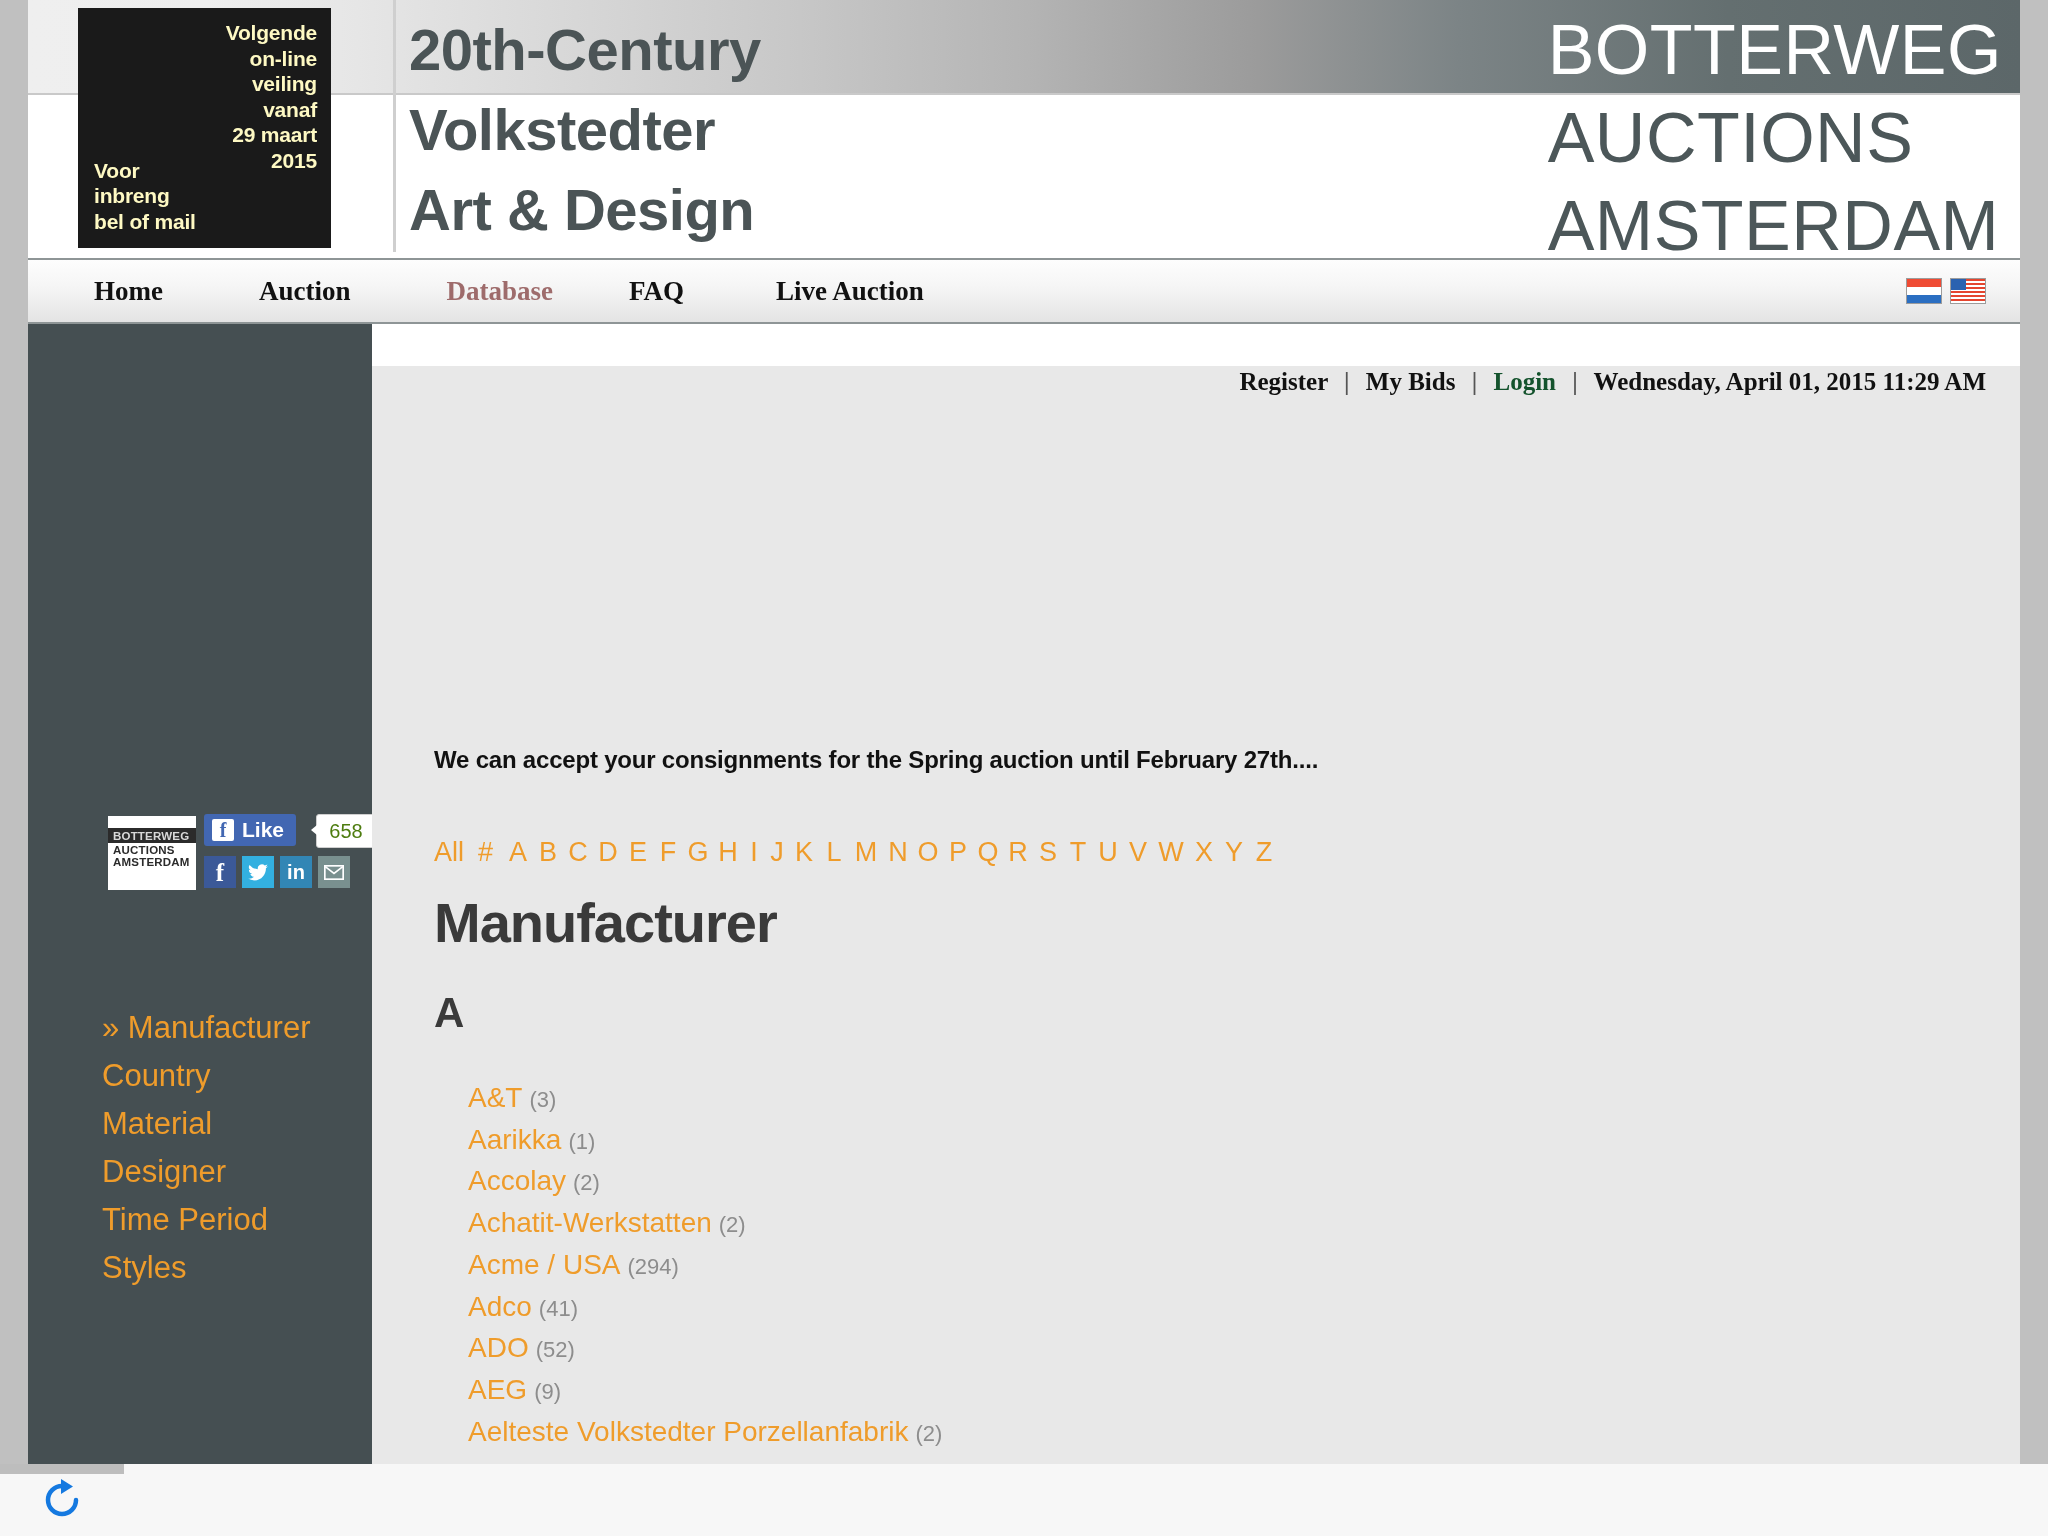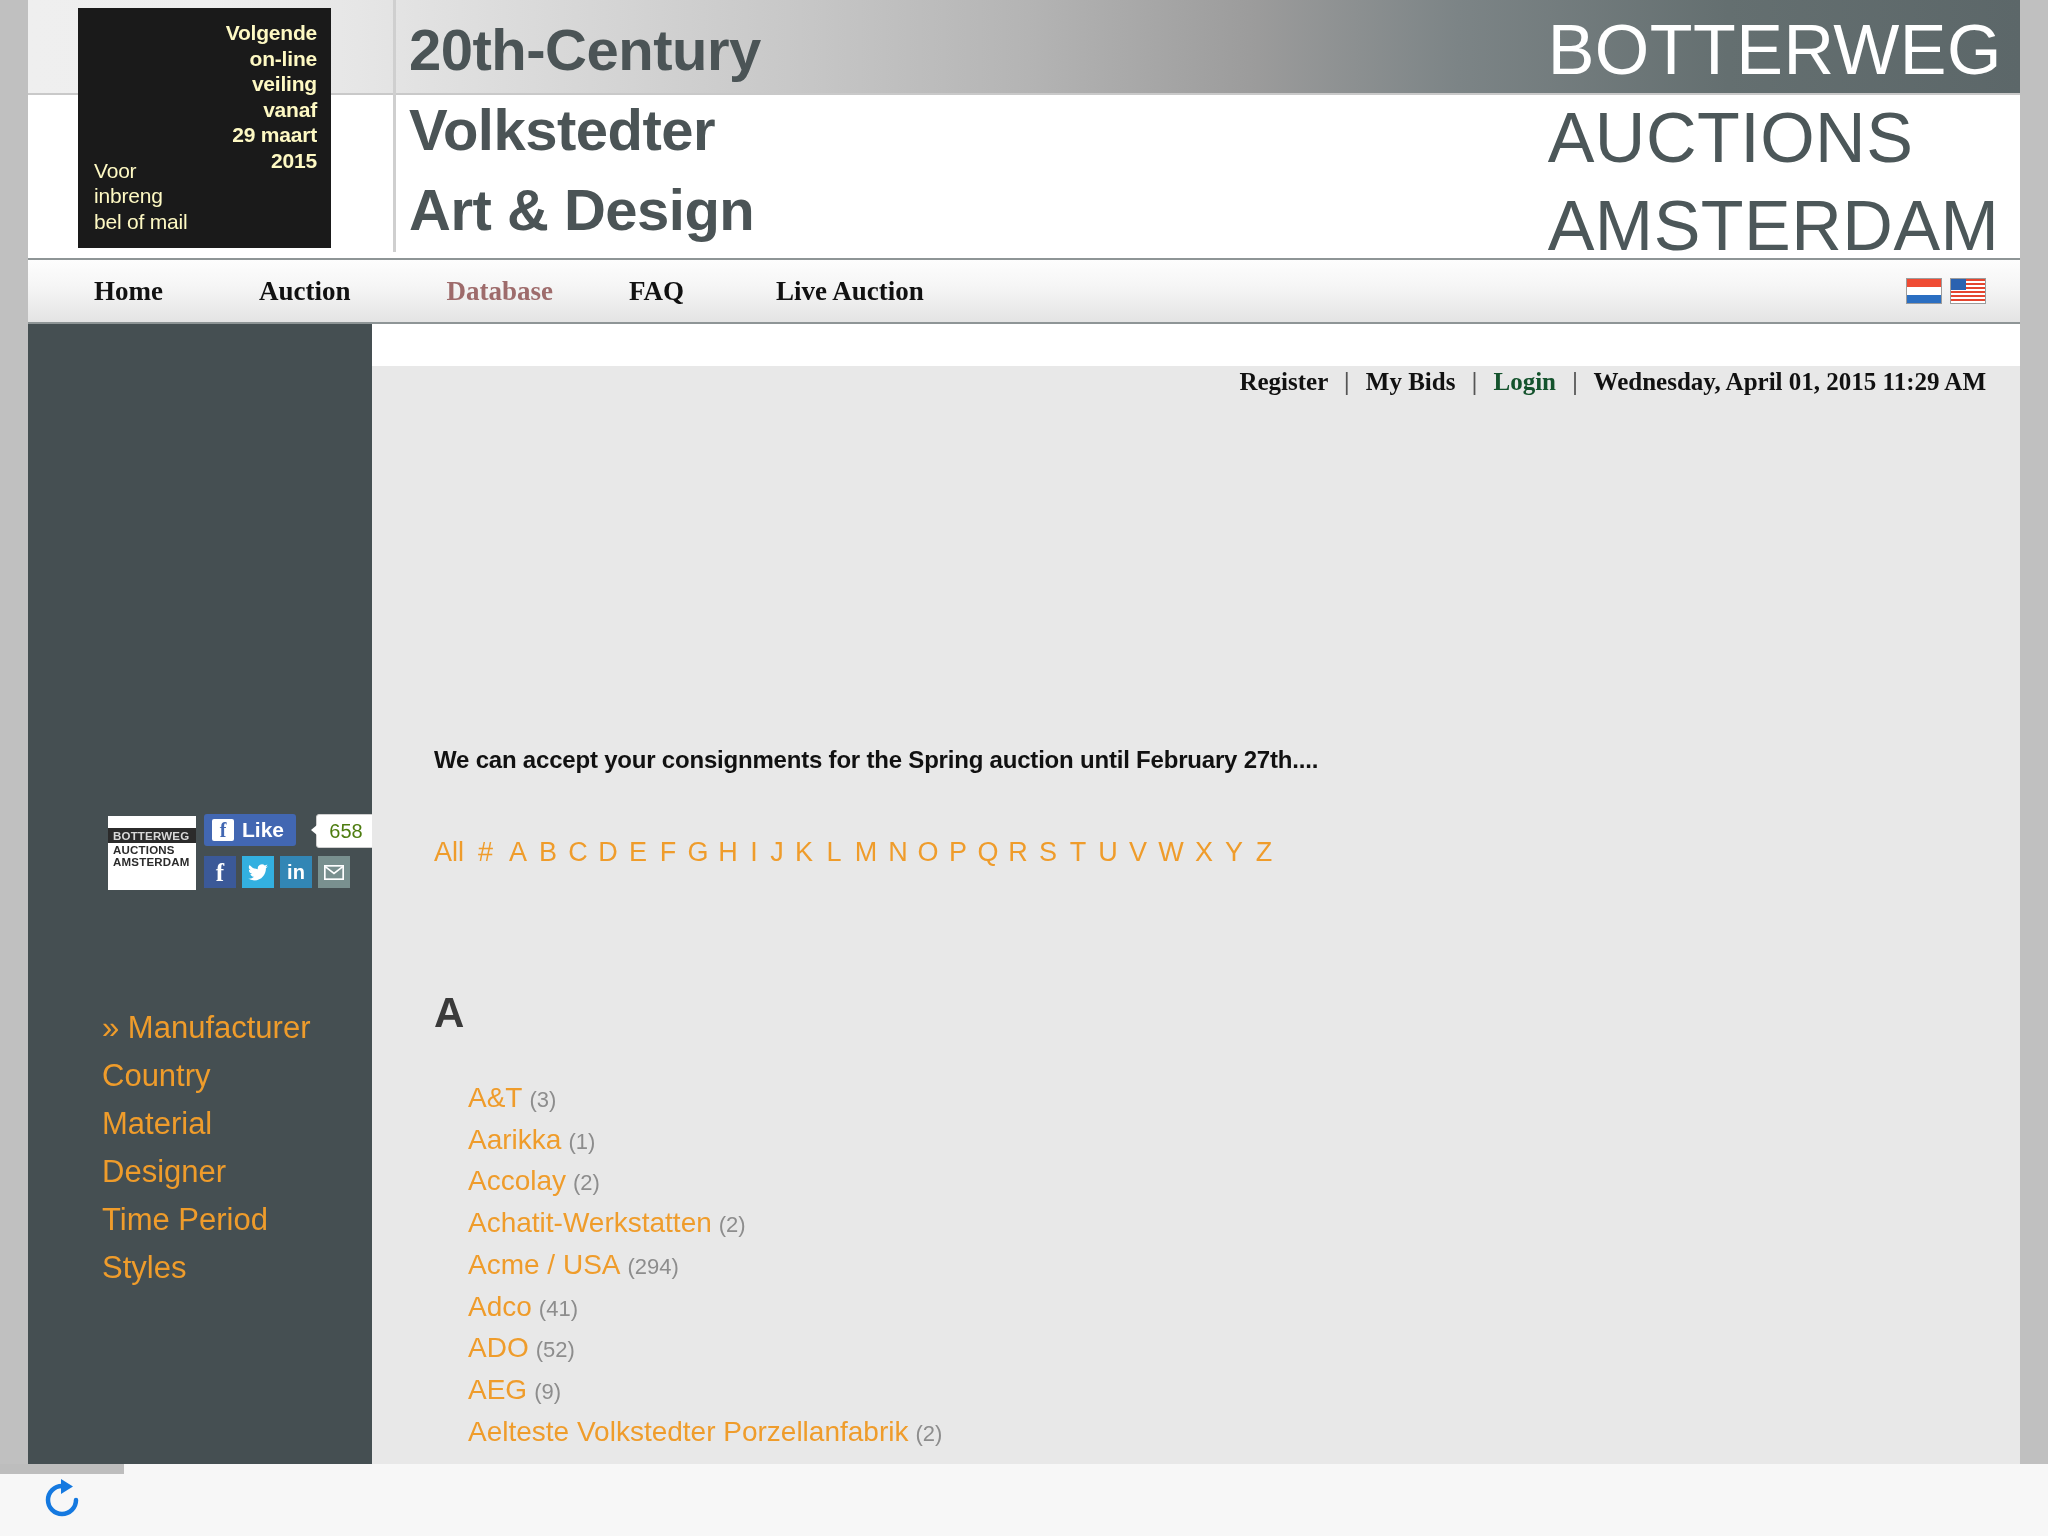--- a/index.html
+++ b/index.html
@@ -85,21 +85,21 @@
     text-align: right;
     font-weight: bold;
     font-size: 21px;
     line-height: 25.5px;
     letter-spacing: -0.2px;
   }
   #promo-bottom {
     position: absolute;
     left: 16px; bottom: 14px;
     text-align: left;
-    font-weight: normal;
+    font-weight: bold;
     font-size: 21px;
     line-height: 25.5px;
     letter-spacing: -0.2px;
   }
 
   
   #header-rule {
     position: absolute;
     left: 365px; top: 0;
     width: 3px; height: 252px;
@@ -490,20 +490,21 @@
           <a class="alpha-link letter">S</a>
           <a class="alpha-link letter">T</a>
           <a class="alpha-link letter">U</a>
           <a class="alpha-link letter">V</a>
           <a class="alpha-link letter" style="width:36px;">W</a>
           <a class="alpha-link letter">X</a>
           <a class="alpha-link letter">Y</a>
           <a class="alpha-link letter">Z</a>
         </div>
 
+        <div id="page-title">Manufacturer</div>
         <div id="letter-head">A</div>
 
         <div id="mfr-list">
           <div class="mfr-row"><a class="mfr-name">A&amp;T</a><span class="mfr-count">(3)</span></div>
           <div class="mfr-row"><a class="mfr-name">Aarikka</a><span class="mfr-count">(1)</span></div>
           <div class="mfr-row"><a class="mfr-name">Accolay</a><span class="mfr-count">(2)</span></div>
           <div class="mfr-row"><a class="mfr-name">Achatit-Werkstatten</a><span class="mfr-count">(2)</span></div>
           <div class="mfr-row"><a class="mfr-name">Acme / USA</a><span class="mfr-count">(294)</span></div>
           <div class="mfr-row"><a class="mfr-name">Adco</a><span class="mfr-count">(41)</span></div>
           <div class="mfr-row"><a class="mfr-name">ADO</a><span class="mfr-count">(52)</span></div>

